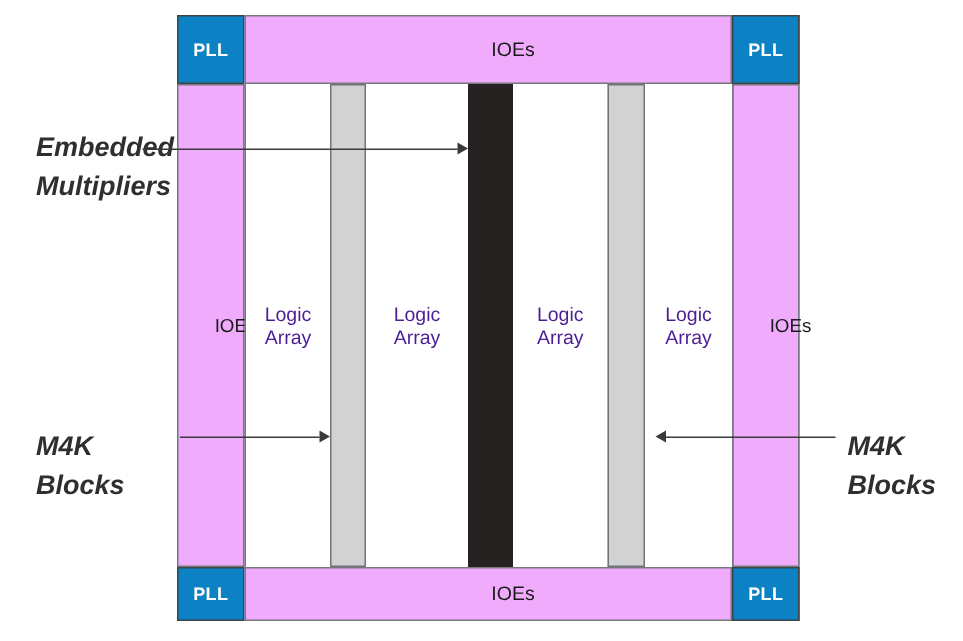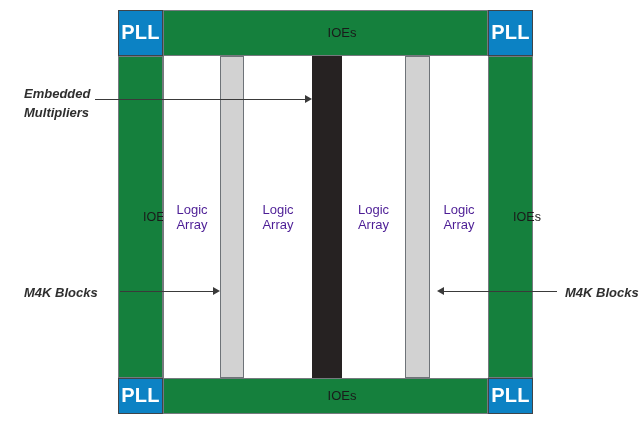--- a/index.html
+++ b/index.html
@@ -43,27 +43,27 @@
     align-items: center;
     justify-content: center;
     text-align: center;
     line-height: 1.18;
   }
 
   .pll {
     background: #0c82c4;
     border: 1px solid #3f4449;
     color: #ffffff;
-    font-size: 20px;
+    font-size: 12px;
     font-weight: bold;
     letter-spacing: 0.2px;
   }
 
   .ioe {
-    background: #15803d;
+    background: #f0abfc;
     border: 1px solid #75797e;
     color: #1a1a1a;
     font-size: 13px;
     padding-left: 33px;
   }
 
   .ioe-side {
     font-size: 12.5px;
   }
 
@@ -90,21 +90,21 @@
     width: 1px;
     background: #75797e;
   }
 
   
   .callout {
     position: absolute;
     font-family: "Liberation Sans", sans-serif;
     font-style: italic;
     font-weight: bold;
-    font-size: 13px;
+    font-size: 18px;
     color: #2f2f2f;
     line-height: 1.45;
     white-space: pre;
   }
   .callout.left  { text-align: left; }
   .callout.right { text-align: left; }
 
   
   .leader {
     position: absolute;

